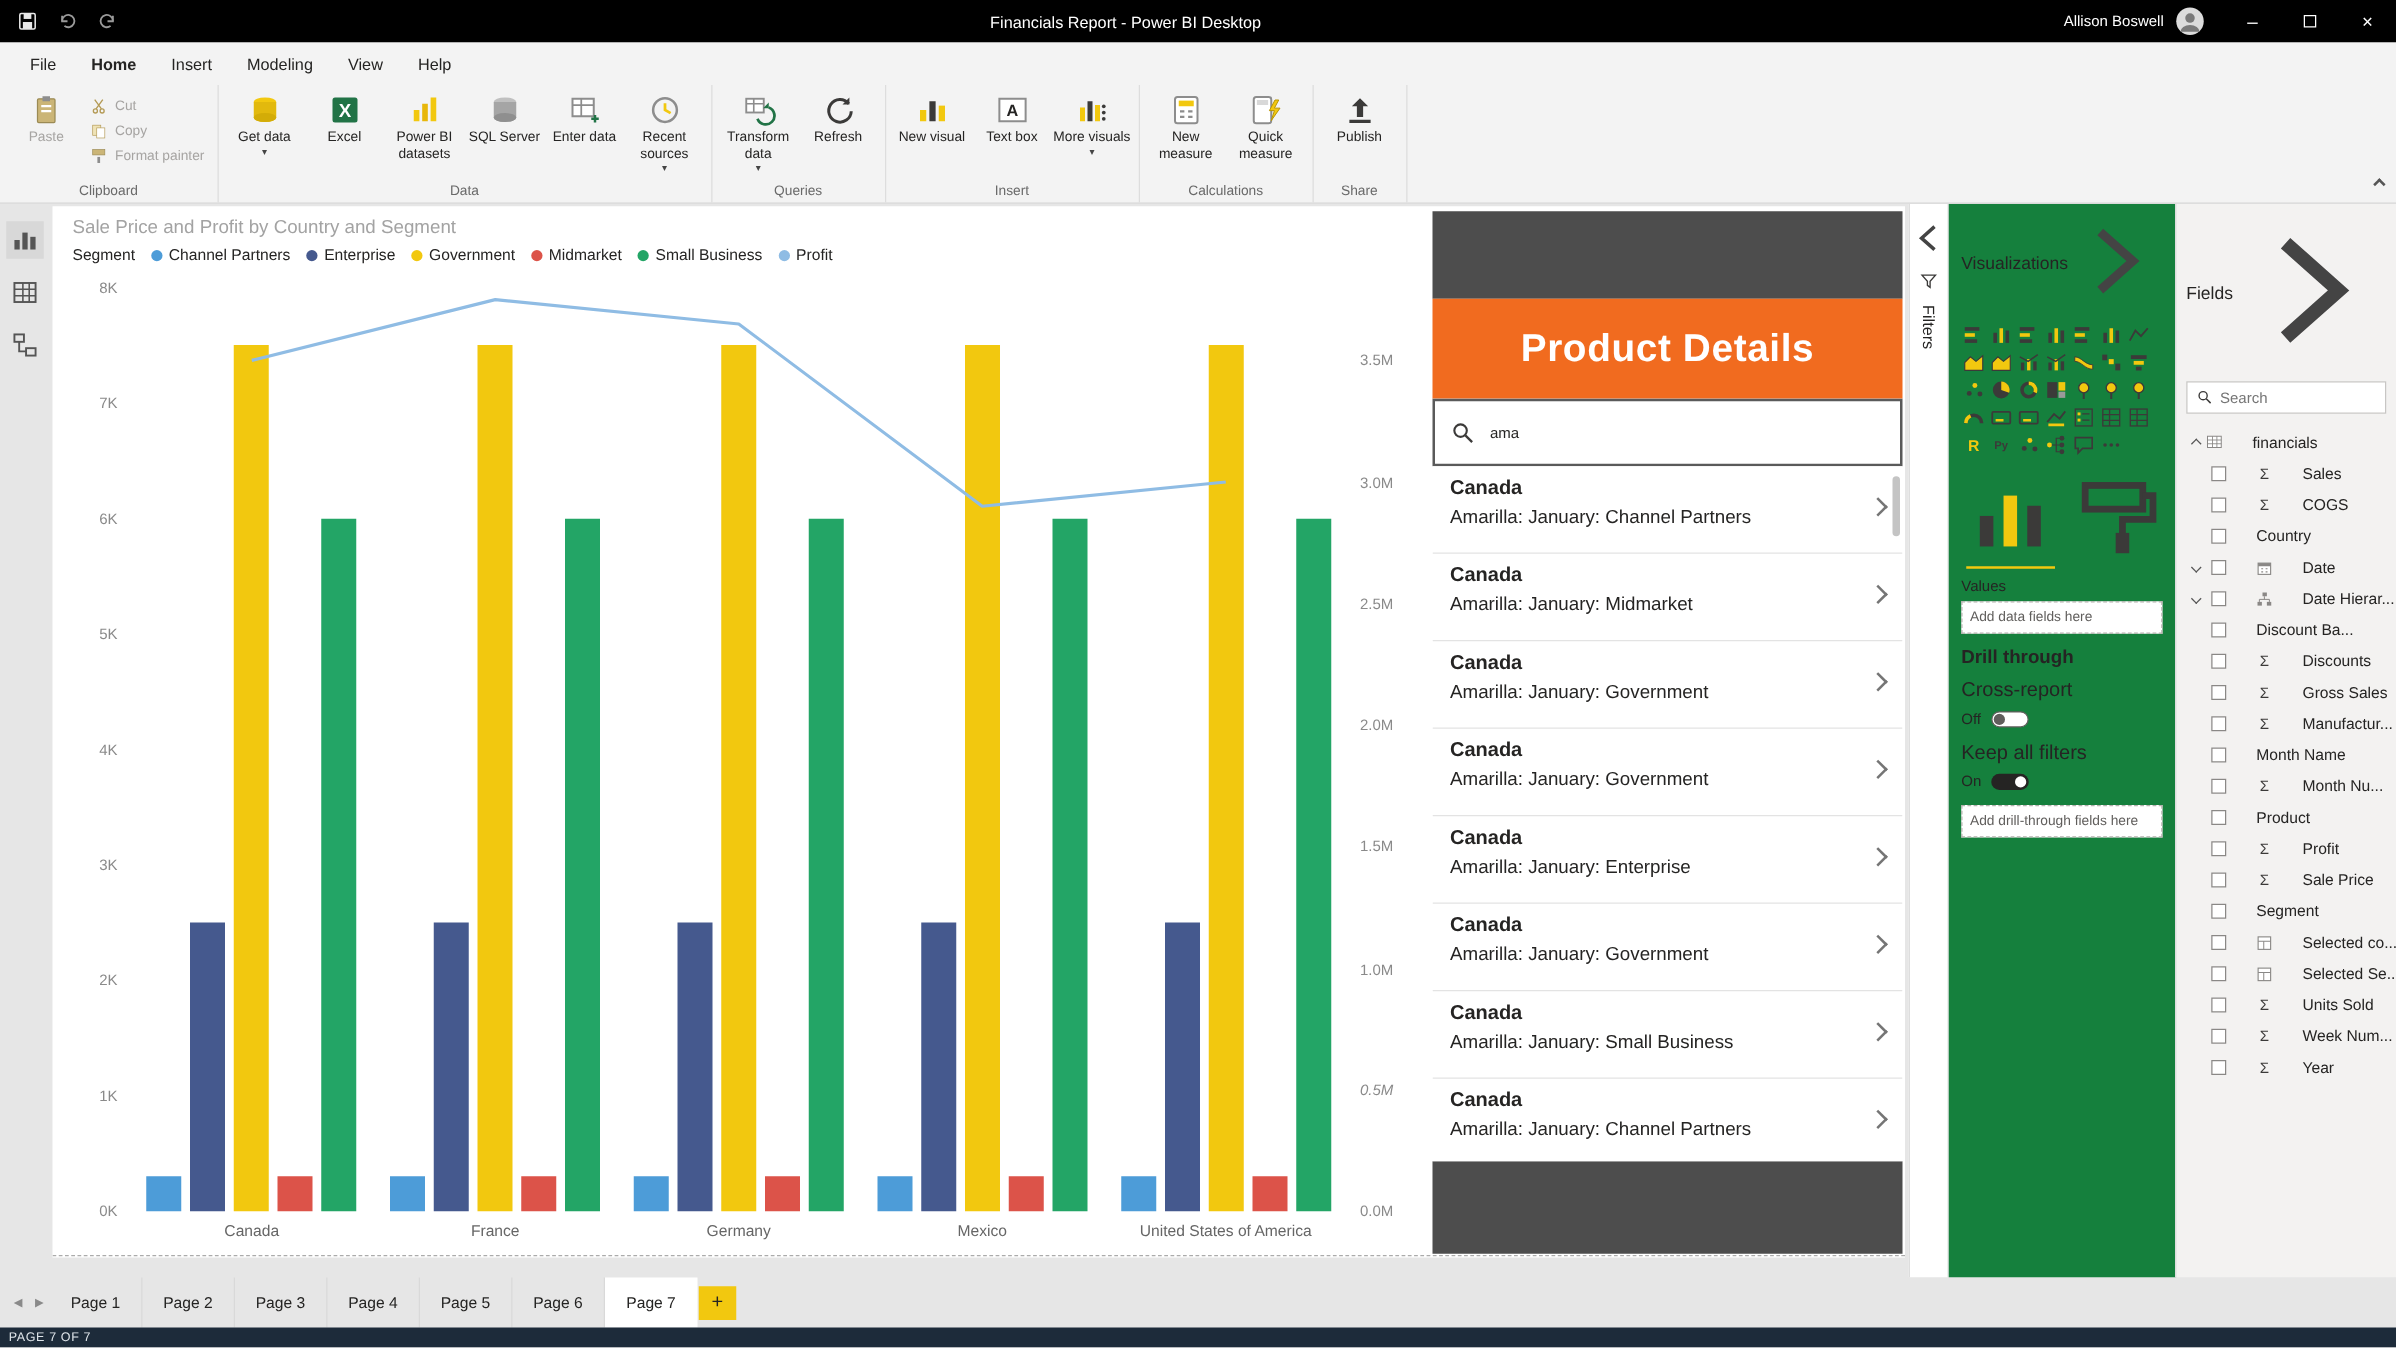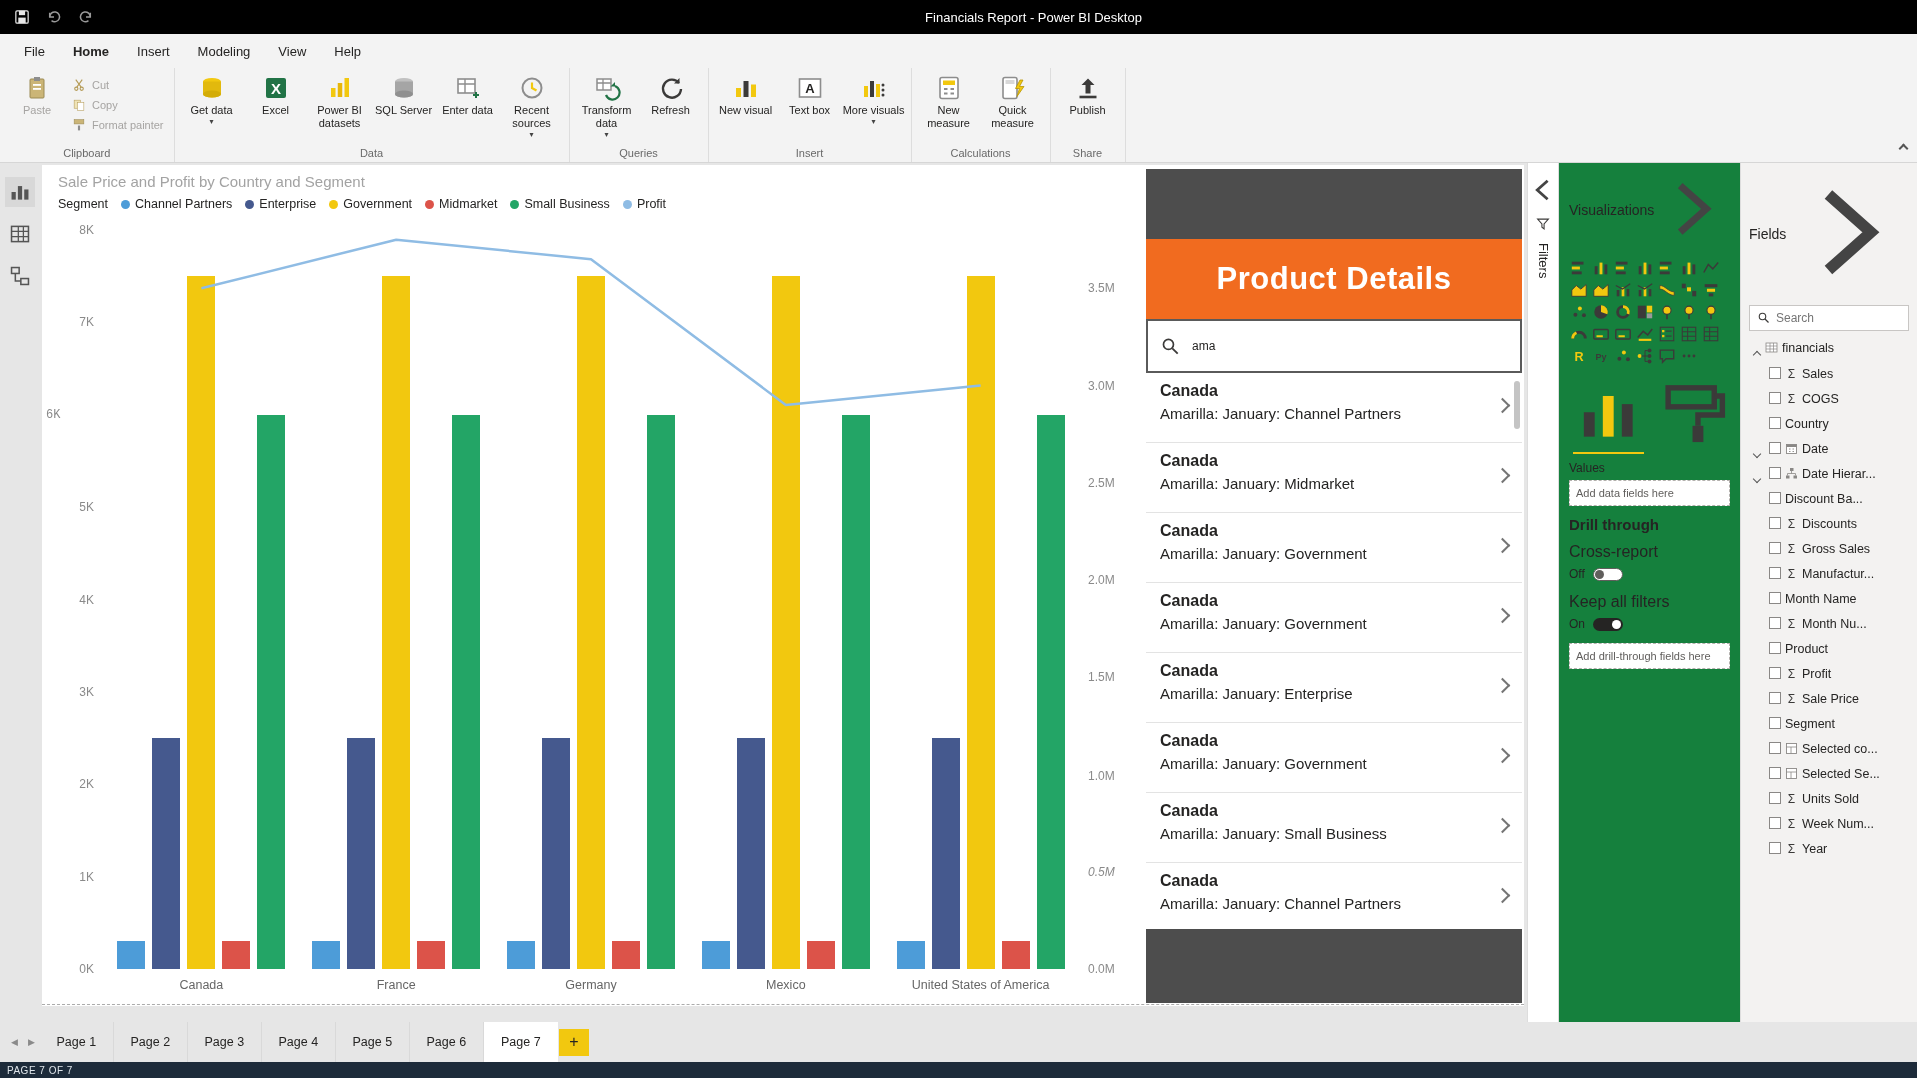--- a/index.html
+++ b/index.html
@@ -96,21 +96,21 @@
 .toggle{width:30px;height:13px;border-radius:7px;position:relative;display:inline-block}
 .toggle.off{border:1px solid #605e5c;background:#fff}
 .toggle.off .knob{position:absolute;left:1px;top:1px;width:9px;height:9px;border-radius:50%;background:#605e5c}
 .toggle.on{background:#252423}
 .toggle.on .knob{position:absolute;right:2px;top:2px;width:9px;height:9px;border-radius:50%;background:#fff}
 
 
 .fields-panel{width:176px;background:#f3f2f1;padding:8px 8px;flex:none;overflow:hidden}
 .fields-search{display:flex;align-items:center;gap:6px;background:#fff;border:1px solid #c8c6c4;height:26px;padding:0 7px;margin-bottom:10px}
 .fields-search input{border:none;outline:none;font-size:12px;width:100%;background:transparent;color:#444}
-.field-row{display:flex;gap:4px;height:25px;font-size:12.5px;color:#252423;padding-left:20px;position:relative;white-space:nowrap}
+.field-row{display:flex;align-items:center;gap:24px;height:25px;font-size:12.5px;color:#252423;padding-left:20px;position:relative;white-space:nowrap}
 .field-row.froot{padding-left:16px;height:26px}
 .chev{width:6px;height:6px;border-left:1.5px solid #555;border-top:1.5px solid #555;display:inline-block;position:absolute;left:5px}
 .chev.down{transform:rotate(-135deg);top:9px}
 .chev.up{transform:rotate(45deg);top:11px}
 .checkbox{width:12px;height:12px;border:1px solid #8a8886;background:#fff;flex:none}
 .sigma{font-size:12px;color:#3b3a39;width:13px;text-align:center;flex:none}
 .ficon{width:13px;height:13px;flex:none;display:inline-flex}
 
 
 .page-tabs{height:40px;background:#e6e6e6;display:flex;align-items:center;padding-left:6px;flex:none}
@@ -143,20 +143,34 @@
           </svg>
         </span>
       <span class="tb-icn">
           <svg xmlns="http://www.w3.org/2000/svg" width="100%" height="100%" viewBox="0 0 26 26">
             <path d="M20 13 a8 8 0 1 0 -3 6" fill="none" stroke="#9a9a9a" stroke-width="2.4"></path>
             <path d="M20 6 v7 h-7" fill="none" stroke="#9a9a9a" stroke-width="2.4"></path>
           </svg>
         </span>
     </div>
     <div class="tb-title">Financials Report - Power BI Desktop</div>
+    <div class="tb-right">
+      <span class="tb-user">Allison Boswell</span>
+      <span class="tb-avatar">
+          <svg xmlns="http://www.w3.org/2000/svg" width="100%" height="100%" viewBox="0 0 26 26">
+            <circle cx="13" cy="10" r="4.5" fill="#7a7a7a"></circle>
+            <path d="M4 23 a9 6.5 0 0 1 18 0z" fill="#7a7a7a"></path>
+          </svg>
+        </span>
+      <span class="tb-winbtn">–</span>
+      <span class="tb-winbtn">
+          <span class="maxbox"></span>
+        </span>
+      <span class="tb-winbtn">×</span>
+    </div>
   </div>
 
   <div class="menubar">
       <span class="menu-item">File</span>
       <span class="menu-item active">Home</span>
       <span class="menu-item">Insert</span>
       <span class="menu-item">Modeling</span>
       <span class="menu-item">View</span>
       <span class="menu-item">Help</span>
     </div>
@@ -441,21 +455,21 @@
               <svg width="974" height="739" viewBox="0 0 974 739" style="position: absolute; left: 0px; top: 0px; pointer-events: none;">
                 <polyline points="97.4,58.3 292.2,9.7 487.0,29.2 681.8,175.0 876.6,155.6" fill="none" stroke="#8FBCE4" stroke-width="2.5" stroke-linejoin="round"></polyline>
               </svg>
             </div>
         <div class="axis-lab" style="left: 0px; width: 48px; text-align: right; top: 792px;">0K</div>
             <div class="axis-lab" style="left: 0px; width: 48px; text-align: right; top: 699.625px;">1K</div>
             <div class="axis-lab" style="left: 0px; width: 48px; text-align: right; top: 607.25px;">2K</div>
             <div class="axis-lab" style="left: 0px; width: 48px; text-align: right; top: 514.875px;">3K</div>
             <div class="axis-lab" style="left: 0px; width: 48px; text-align: right; top: 422.5px;">4K</div>
             <div class="axis-lab" style="left: 0px; width: 48px; text-align: right; top: 330.125px;">5K</div>
-            <div class="axis-lab" style="left: 0px; width: 48px; text-align: left; top: 237.75px; font-family: Liberation Mono, monospace;">6K</div>
+            <div class="axis-lab" style="left: 0px; width: 48px; text-align: right; top: 237.75px;">6K</div>
             <div class="axis-lab" style="left: 0px; width: 48px; text-align: right; top: 145.375px;">7K</div>
             <div class="axis-lab" style="left: 0px; width: 48px; text-align: right; top: 53px;">8K</div>
             <div class="axis-lab" style="left: 1042px; width: 50px; top: 792px;">0.0M</div>
             <div class="axis-lab" style="left: 1042px; width: 50px; top: 694.763px; font-style: italic;">0.5M</div>
             <div class="axis-lab" style="left: 1042px; width: 50px; top: 599px;">1.0M</div>
             <div class="axis-lab" style="left: 1042px; width: 50px; top: 500.289px;">1.5M</div>
             <div class="axis-lab" style="left: 1042px; width: 50px; top: 403.053px;">2.0M</div>
             <div class="axis-lab" style="left: 1042px; width: 50px; top: 305.816px;">2.5M</div>
             <div class="axis-lab" style="left: 1042px; width: 50px; top: 208.579px;">3.0M</div>
             <div class="axis-lab" style="left: 1042px; width: 50px; top: 111.342px;">3.5M</div>

